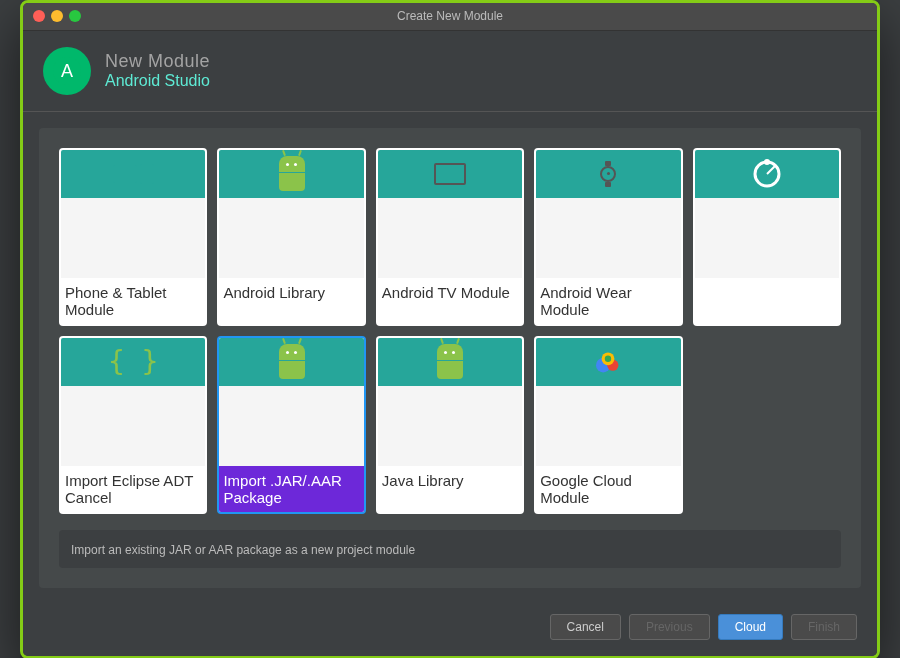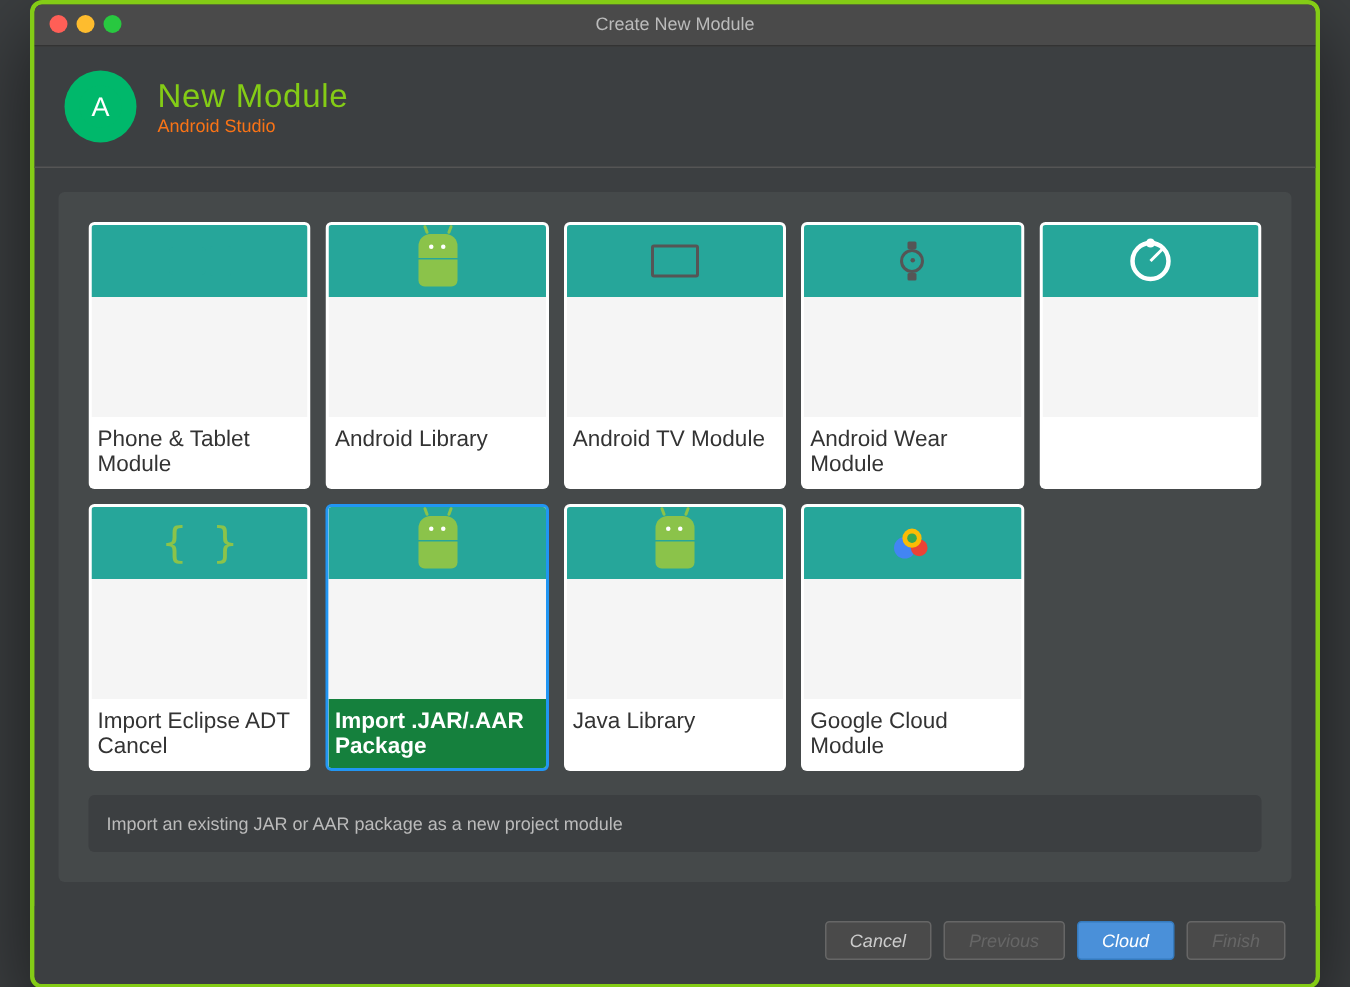--- a/index.html
+++ b/index.html
@@ -60,28 +60,28 @@
       width: 48px;
       height: 48px;
       border-radius: 50%;
       background: #00b86b;
       display: flex;
       align-items: center;
       justify-content: center;
       flex-shrink: 0;
     }
     .header-text h1 {
-      font-size: 22px;
-      color: #84cc16;
+      font-size: 18px;
+      color: #a3a3a3;
       font-weight: 300;
       letter-spacing: 0.5px;
     }
     .header-text p {
-      font-size: 12px;
-      color: #f97316;
+      font-size: 16px;
+      color: #5eead4;
     }
     .main-area {
       background: #45494a;
       margin: 16px;
       border-radius: 4px;
       padding: 20px;
     }
     .grid {
       display: grid;
       grid-template-columns: repeat(5, 1fr);
@@ -114,23 +114,23 @@
       justify-content: center;
       padding: 8px;
     }
     .card-label {
       font-size: 15px;
       color: #333;
       padding: 6px 4px;
       background: #fff;
     }
     .card-label.selected-label {
-      background: #15803d;
+      background: #6d28d9;
       color: #fff;
-      font-weight: 700;
+      font-weight: 400;
     }
     
     .icon-phone-tablet {
       display: flex;
       gap: 3px;
       align-items: center;
     }
     .icon-tablet-shape {
       width: 24px;
       height: 18px;
@@ -263,21 +263,20 @@
       background: #3c3f41;
     }
     .btn {
       padding: 5px 16px;
       border-radius: 3px;
       border: 1px solid #666;
       font-size: 12px;
       cursor: pointer;
       background: #4a4a4a;
       color: #ccc;
-      font-style: italic;
     }
     .btn-primary {
       background: #4a90d9;
       border-color: #357abd;
       color: #fff;
     }
     .btn-disabled {
       color: #666;
       cursor: default;
     }

